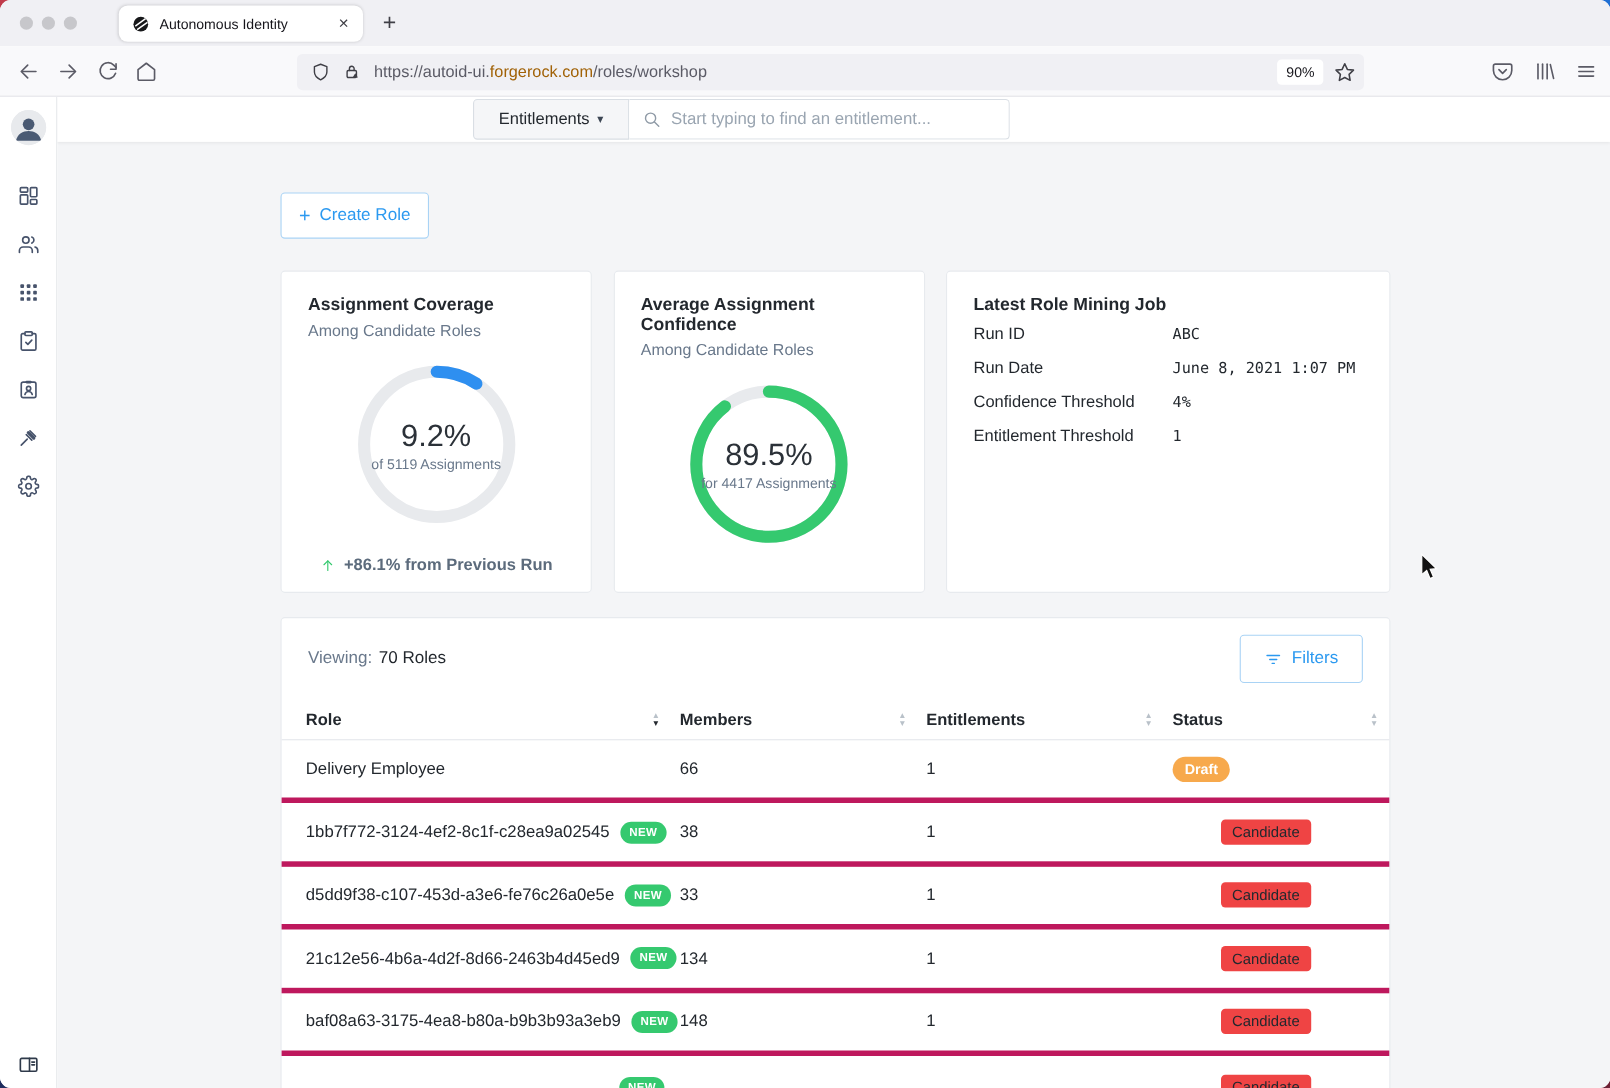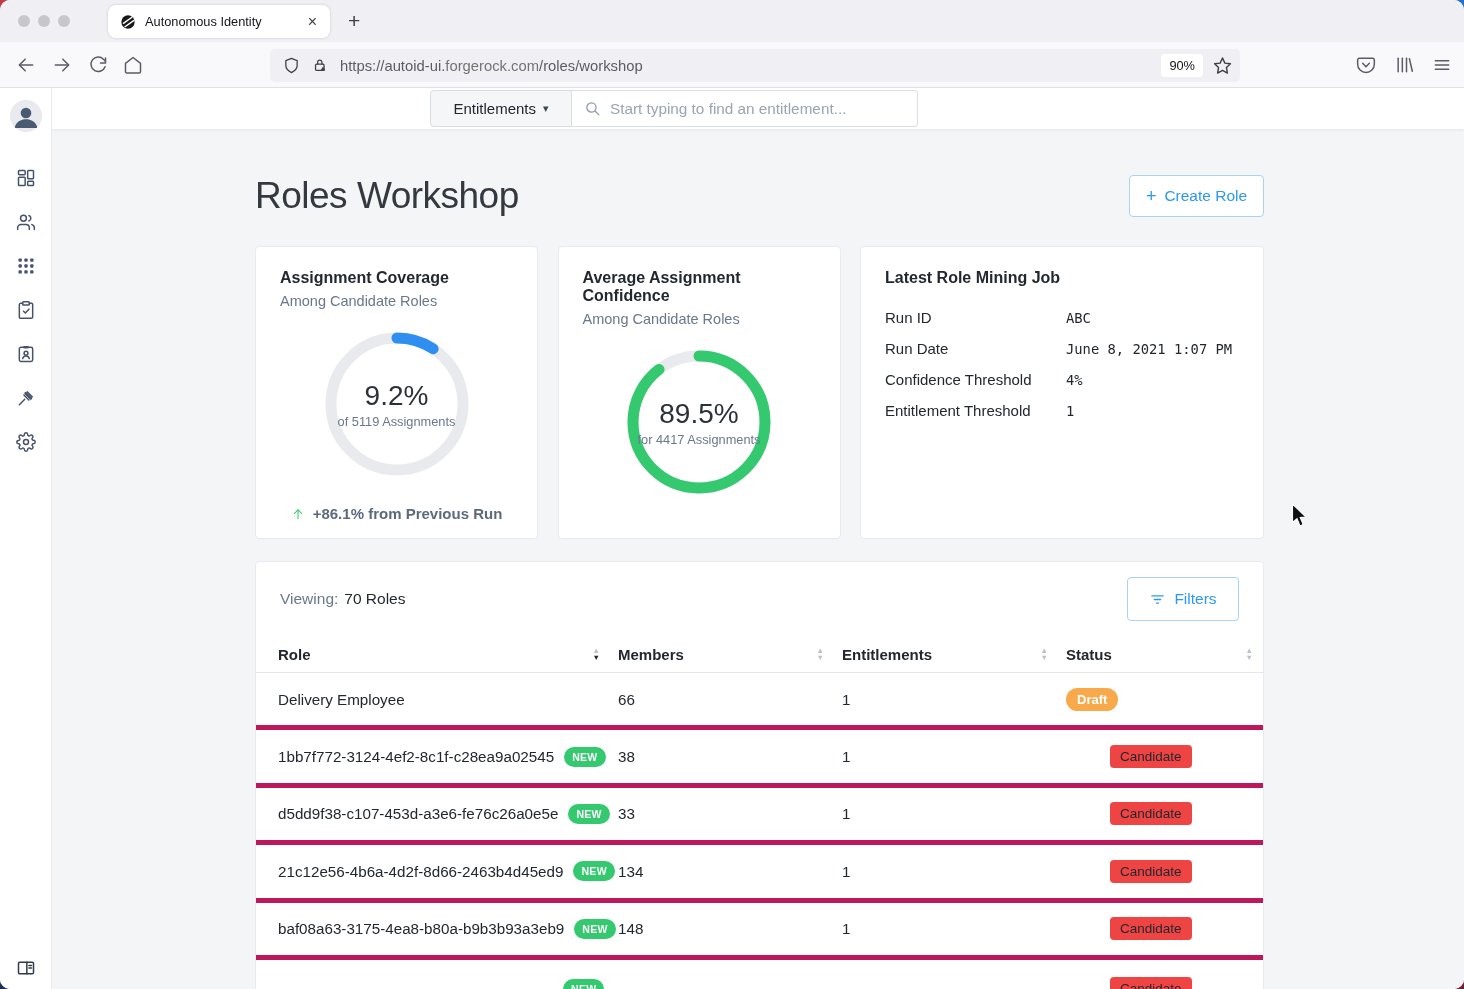--- a/index.html
+++ b/index.html
@@ -29,21 +29,21 @@
   .tab .favicon{width:16px;height:16px;flex:0 0 16px;}
   .tab .tab-title{font-size:12.8px;margin-left:9px;flex:1;white-space:nowrap;overflow:hidden;color:#15141a;}
   .tab .close-x{font-size:16px;color:#3f3f46;cursor:default;padding:0 3px;border-radius:3px;}
   .newtab{position:absolute;left:343px;top:8px;font-size:21px;font-weight:300;color:#3f3f46;line-height:26px;padding:0 5px;}
   .toolbar{height:46px;background:#f9f9fb;border-bottom:1px solid #e0e0e5;position:relative;}
   .nav-ic{position:absolute;top:13px;width:20px;height:20px;color:var(--chrome-icon);}
   .urlbar{position:absolute;left:270px;top:7px;width:970px;height:33px;background:#f0f0f4;border-radius:5px;
           display:flex;align-items:center;padding:0 8px 0 13px;}
   .urlbar svg{flex:0 0 auto;}
   .url-text{margin-left:11px;font-size:14.8px;flex:1;white-space:nowrap;overflow:hidden;}
-  .url-scheme,.url-path{color:#5b5b66;} .url-domain{color:#737373;}
+  .url-scheme,.url-path{color:#5b5b66;} .url-domain{color:#a16207;}
   .zoom-pill{background:#fff;border-radius:4px;font-size:12.8px;padding:4px 8px;color:#15141a;margin-right:10px;}
   .chrome-right{position:absolute;top:13px;color:var(--chrome-icon);}
 
   
   .app{position:absolute;top:88px;left:0;right:0;bottom:0;display:flex;}
   .sidebar{width:52px;background:#fff;border-right:1px solid #e8eaed;position:relative;display:flex;flex-direction:column;align-items:center;}
   .avatar{width:32px;height:32px;border-radius:50%;overflow:hidden;margin-top:12px;background:#e8eaed;}
   .side-ic{width:20px;height:20px;color:var(--icon-navy);margin-top:24px;}
   .side-ic:first-of-type{margin-top:36px;}
   .side-toggle{position:absolute;bottom:11px;left:16px;width:20px;height:20px;color:#2f3a4a;}
@@ -76,21 +76,21 @@
   .card-sub{font-size:14.5px;color:var(--text-gray);margin-top:6px;}
   .donut-wrap{width:150px;height:150px;margin:20px auto 0;position:relative;}
   .donut-wrap svg{transform:rotate(-90deg);}
   .donut-center{position:absolute;inset:0;display:flex;flex-direction:column;align-items:center;justify-content:center;text-align:center;}
   .donut-val{font-size:28px;color:#2b3138;}
   .donut-cap{font-size:12.8px;color:var(--text-gray);margin-top:2px;}
   .trend{margin-top:26px;display:flex;align-items:center;justify-content:center;gap:8px;
          font-size:15px;font-weight:700;color:#5c6b7c;}
   .trend svg{color:var(--green);}
 
-  .kv{margin-top:22px;}
+  .kv{margin-top:8px;}
   .kv-row{display:flex;margin-bottom:14px;font-size:15px;align-items:baseline;}
   .kv-label{width:181px;flex:0 0 181px;color:var(--text-dark);}
   .kv-value{font-family:"DejaVu Sans Mono","Liberation Mono",monospace;font-size:13.8px;color:var(--text-dark);}
 
   
   .table-card{margin-top:22px;background:#fff;border:1px solid #e7eaee;border-radius:4px;min-height:470px;}
   .table-head{display:flex;align-items:center;justify-content:space-between;padding:15px 24px;}
   .viewing{font-size:15.5px;}
   .viewing .v-label{color:var(--text-gray);} .viewing .v-value{color:var(--text-dark);margin-left:6px;margin-top:40px;}
   .grid-row{display:grid;grid-template-columns:340px 224px 224px 1fr;align-items:center;padding:0 22px;}
@@ -257,21 +257,20 @@
           <svg class="stroke" width="17" height="17" viewBox="0 0 24 24" style="color:#8f9aa6">
             <circle cx="10.5" cy="10.5" r="6.5"></circle>
               <line x1="15.5" y1="15.5" x2="21" y2="21"></line>
             </svg>
           <input type="text" placeholder="Start typing to find an entitlement..." style="">
         </div>
       </div>
 
       <div class="main">
         <div class="head-row">
-          <h1>Roles Workshop</h1>
           <button class="btn btn-create">
             <span class="plus">+</span>
             <span>Create Role</span>
           </button>
         </div>
 
         <div class="cards">
 
           <div class="card card-sm">
             <div class="card-title">Assignment Coverage</div>

